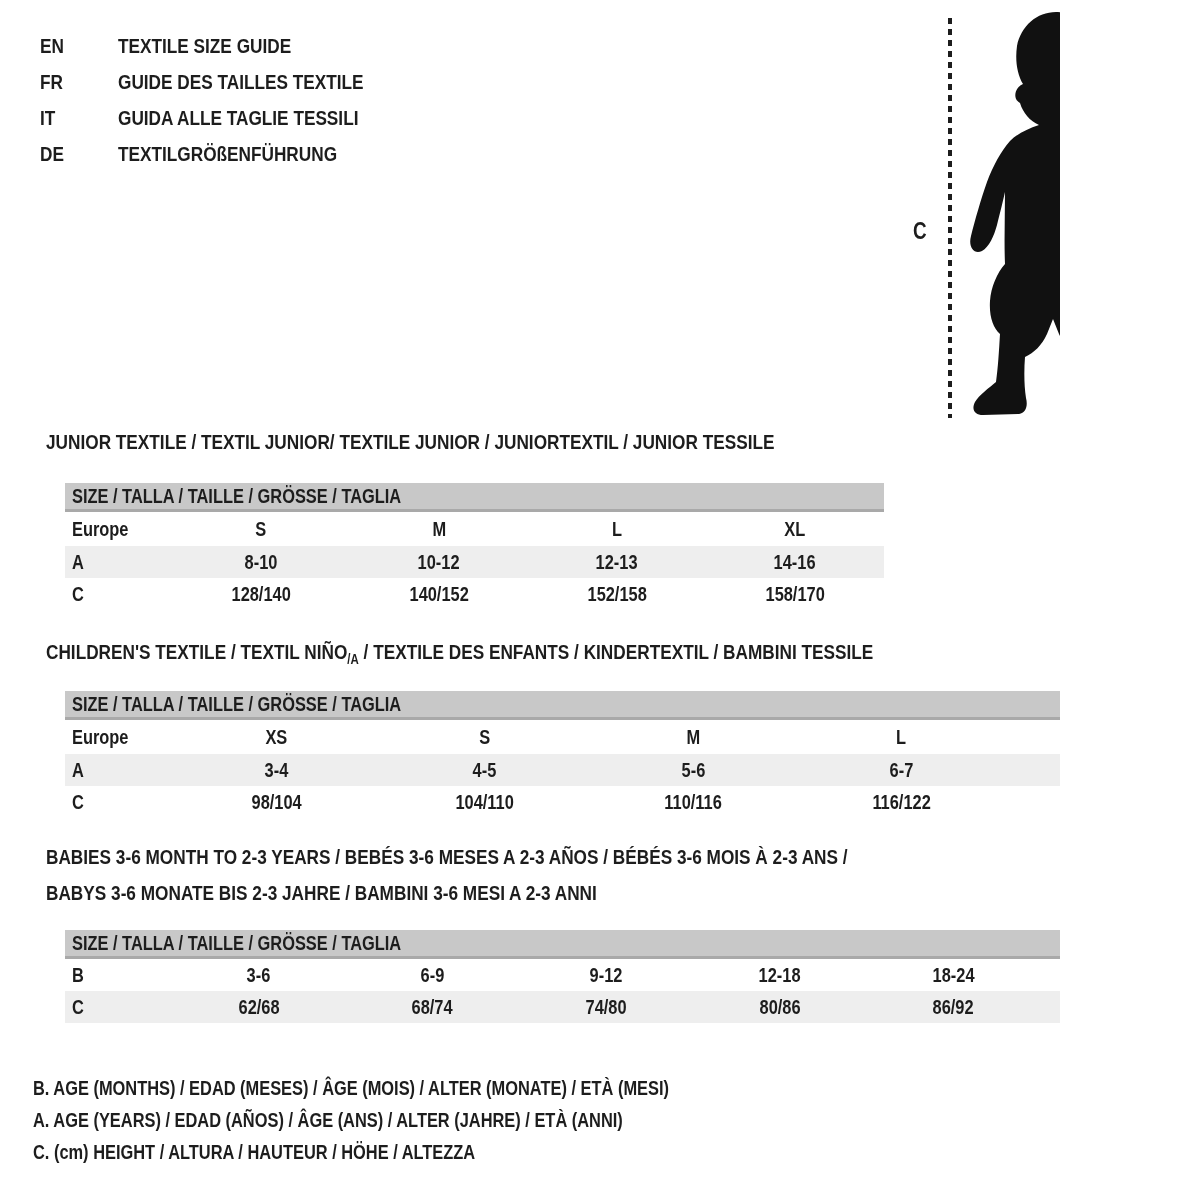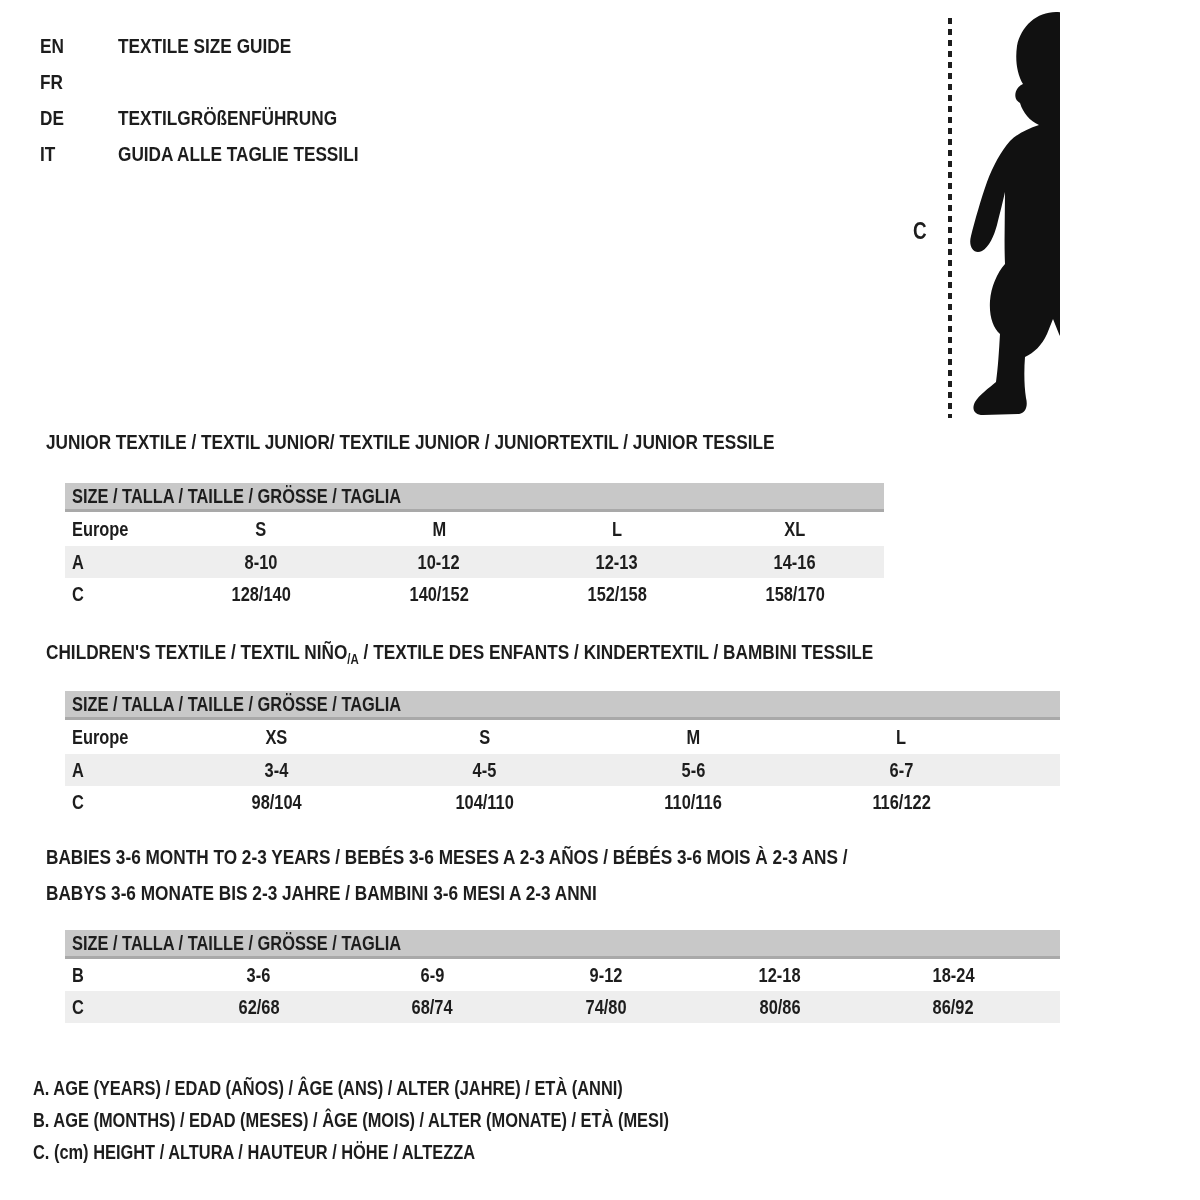--- a/index.html
+++ b/index.html
@@ -59,28 +59,29 @@
 
 <div class="page">
 
   <div class="langs">
     <div class="lang-row">
       <span class="lang-code"><span class="cx">EN</span></span>
       <span><span class="cx">TEXTILE SIZE GUIDE</span></span>
     </div>
     <div class="lang-row">
       <span class="lang-code"><span class="cx">FR</span></span>
+      <span><span class="cx">GUIDE DES TAILLES TEXTILE</span></span>
+    </div>
+    <div class="lang-row">
+      <span class="lang-code"><span class="cx">IT</span></span>
+      <span><span class="cx">GUIDA ALLE TAGLIE TESSILI</span></span>
     </div>
     <div class="lang-row">
       <span class="lang-code"><span class="cx">DE</span></span>
       <span><span class="cx">TEXTILGRÖßENFÜHRUNG</span></span>
-    </div>
-    <div class="lang-row">
-      <span class="lang-code"><span class="cx">IT</span></span>
-      <span><span class="cx">GUIDA ALLE TAGLIE TESSILI</span></span>
     </div>
   </div>
 
   <div class="dash-line"></div>
   <span class="c-label"><span class="cx">C</span></span>
   <svg class="sil" viewBox="0 0 178 415" aria-hidden="true">
     <path class="body" d="
       M93,4
       C 74,4 58,18 54,38
       C 52,52 54,66 60,76
@@ -219,23 +220,23 @@
       <div class="cell"><span class="cx cc">68/74</span></div>
       <div class="cell"><span class="cx cc">74/80</span></div>
       <div class="cell"><span class="cx cc">80/86</span></div>
       <div class="cell"><span class="cx cc">86/92</span></div>
       <div class="cell"><span class="cx cc">92/98</span></div>
     </div>
   </div>
 
   <div class="footnotes">
     <div class="footnote">
-        <span class="cx">A. AGE (YEARS) / EDAD (AÑOS) / ÂGE (ANS) / ALTER (JAHRE) / ETÀ (ANNI)</span>
+        <span class="cx">B. AGE (MONTHS) / EDAD (MESES) / ÂGE (MOIS) / ALTER (MONATE) / ETÀ (MESI)</span>
       </div>
     <div class="footnote">
-        <span class="cx">B. AGE (MONTHS) / EDAD (MESES) / ÂGE (MOIS) / ALTER (MONATE) / ETÀ (MESI)</span>
+        <span class="cx">A. AGE (YEARS) / EDAD (AÑOS) / ÂGE (ANS) / ALTER (JAHRE) / ETÀ (ANNI)</span>
       </div>
     <div class="footnote">
         <span class="cx">C. (cm) HEIGHT / ALTURA / HAUTEUR / HÖHE / ALTEZZA</span>
       </div>
   </div>
 
 </div>
 
 </body></html>

